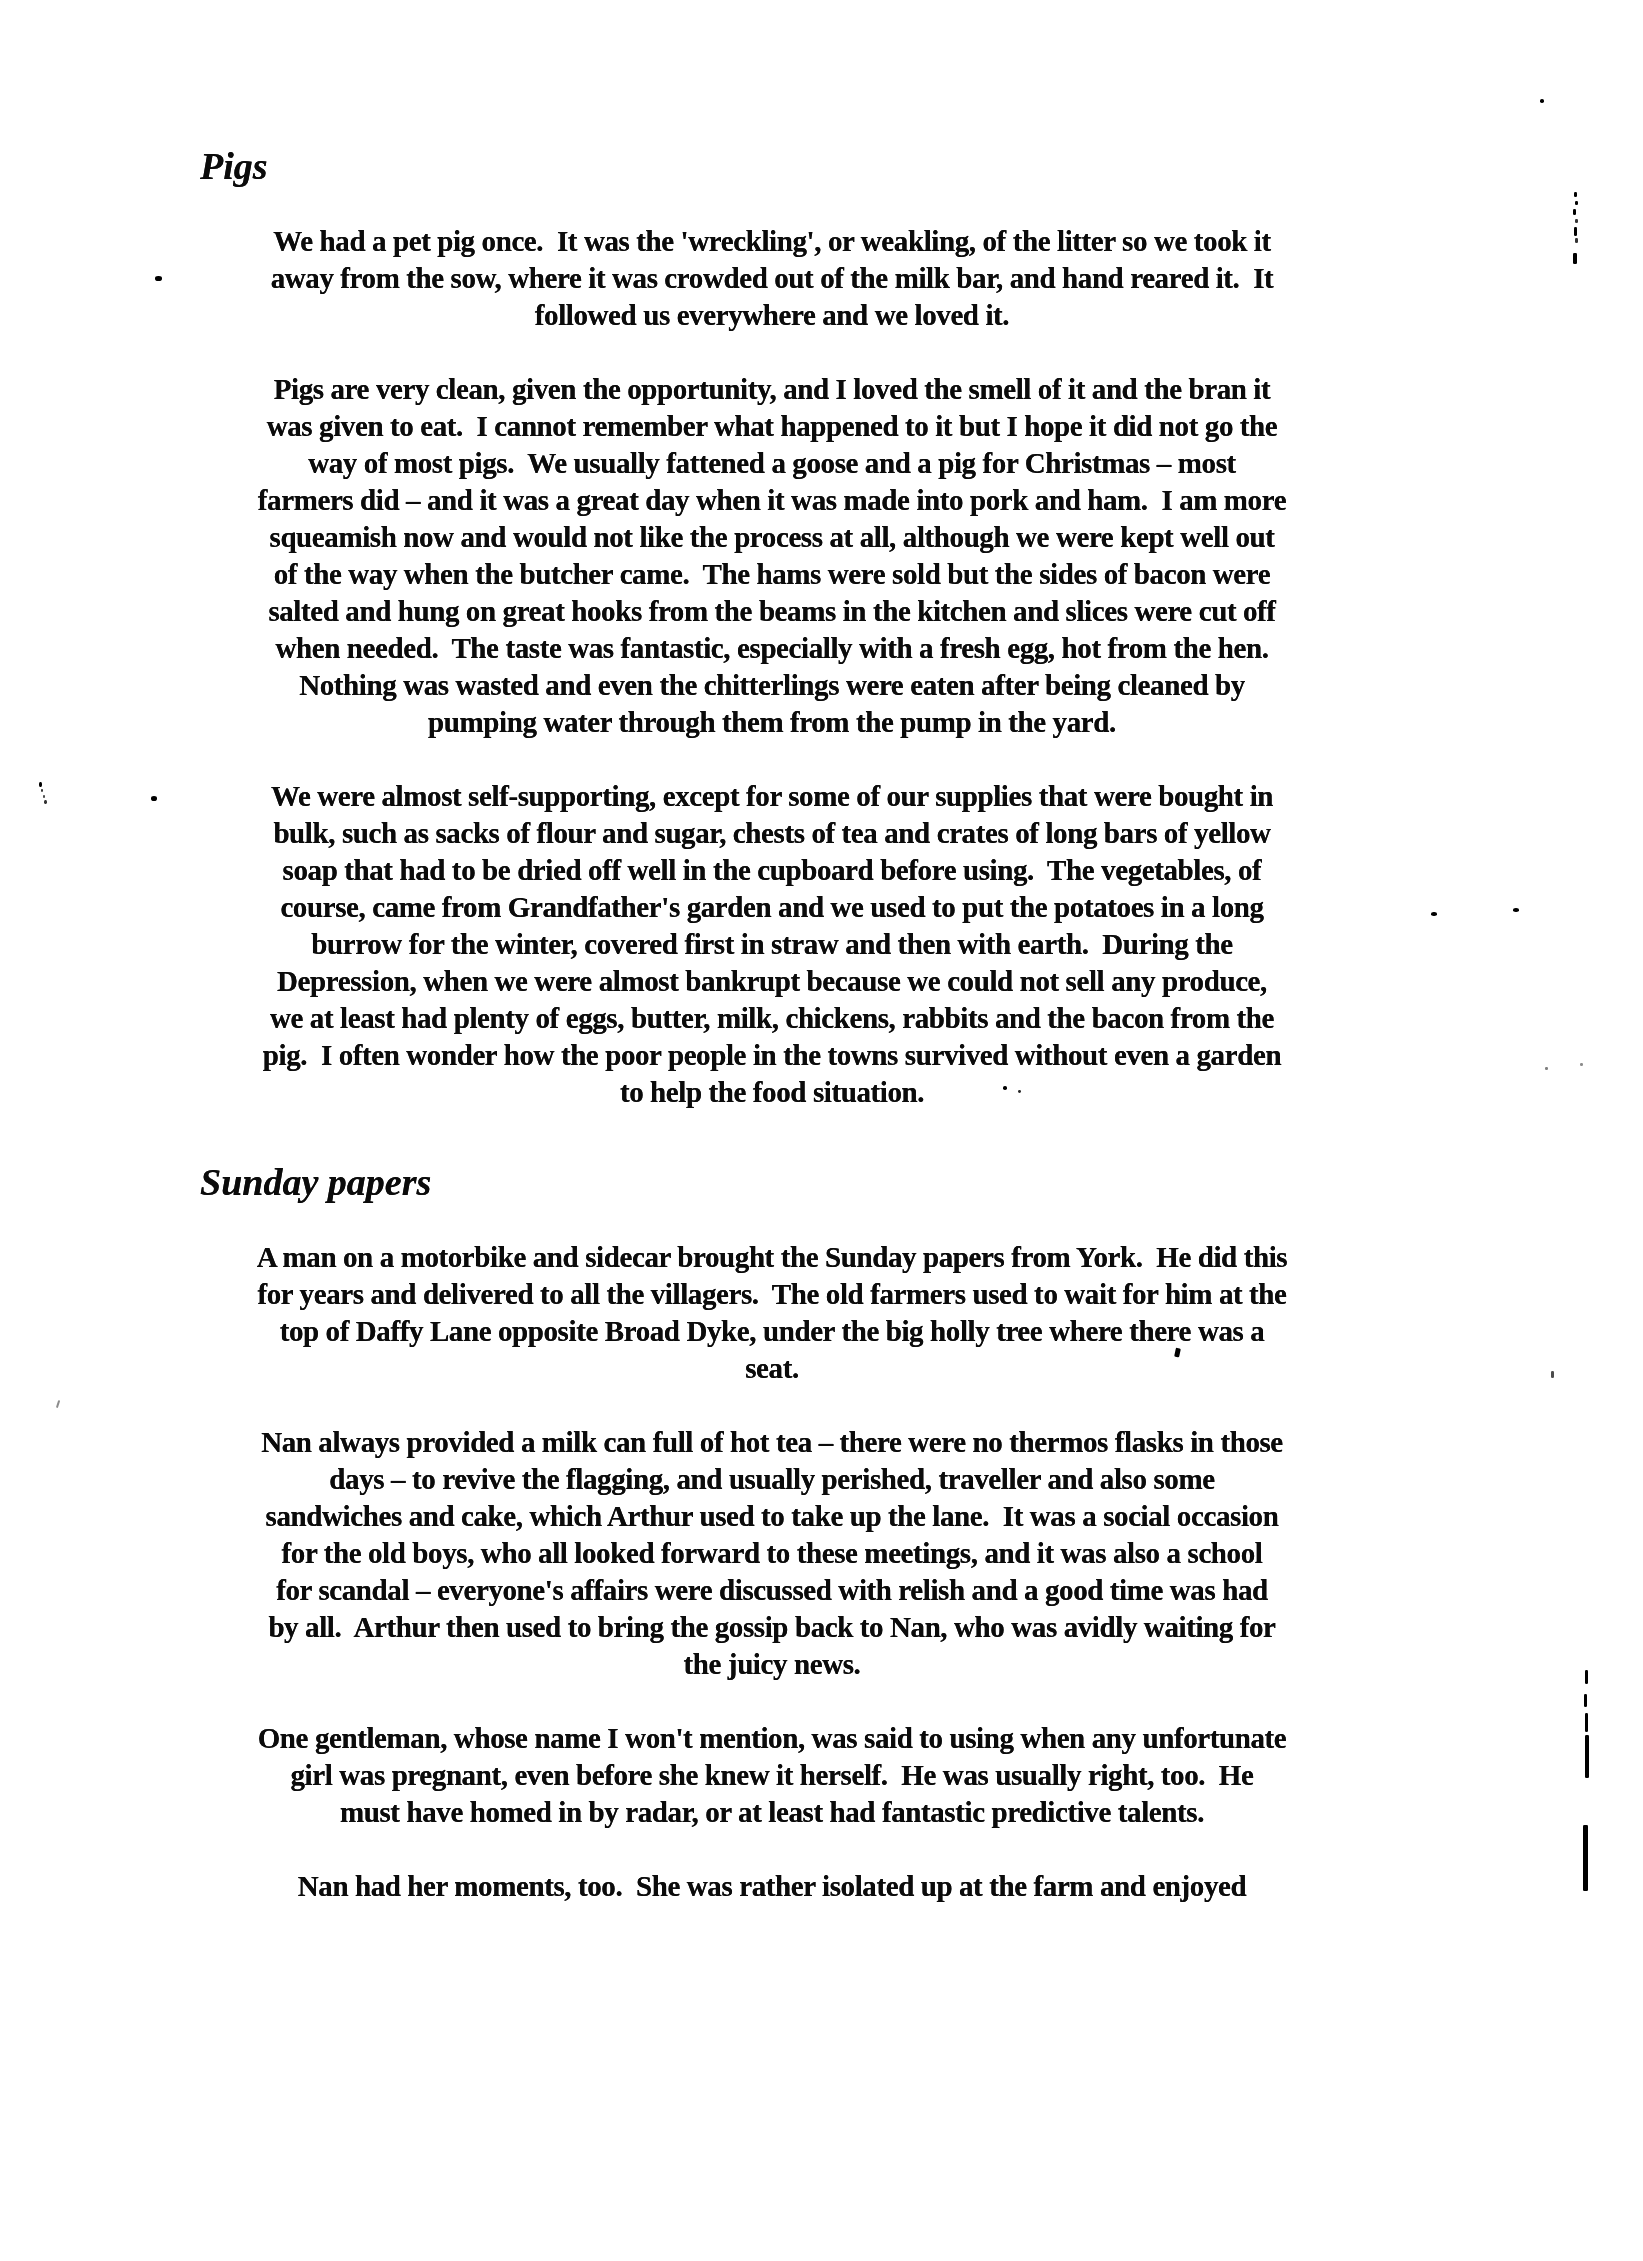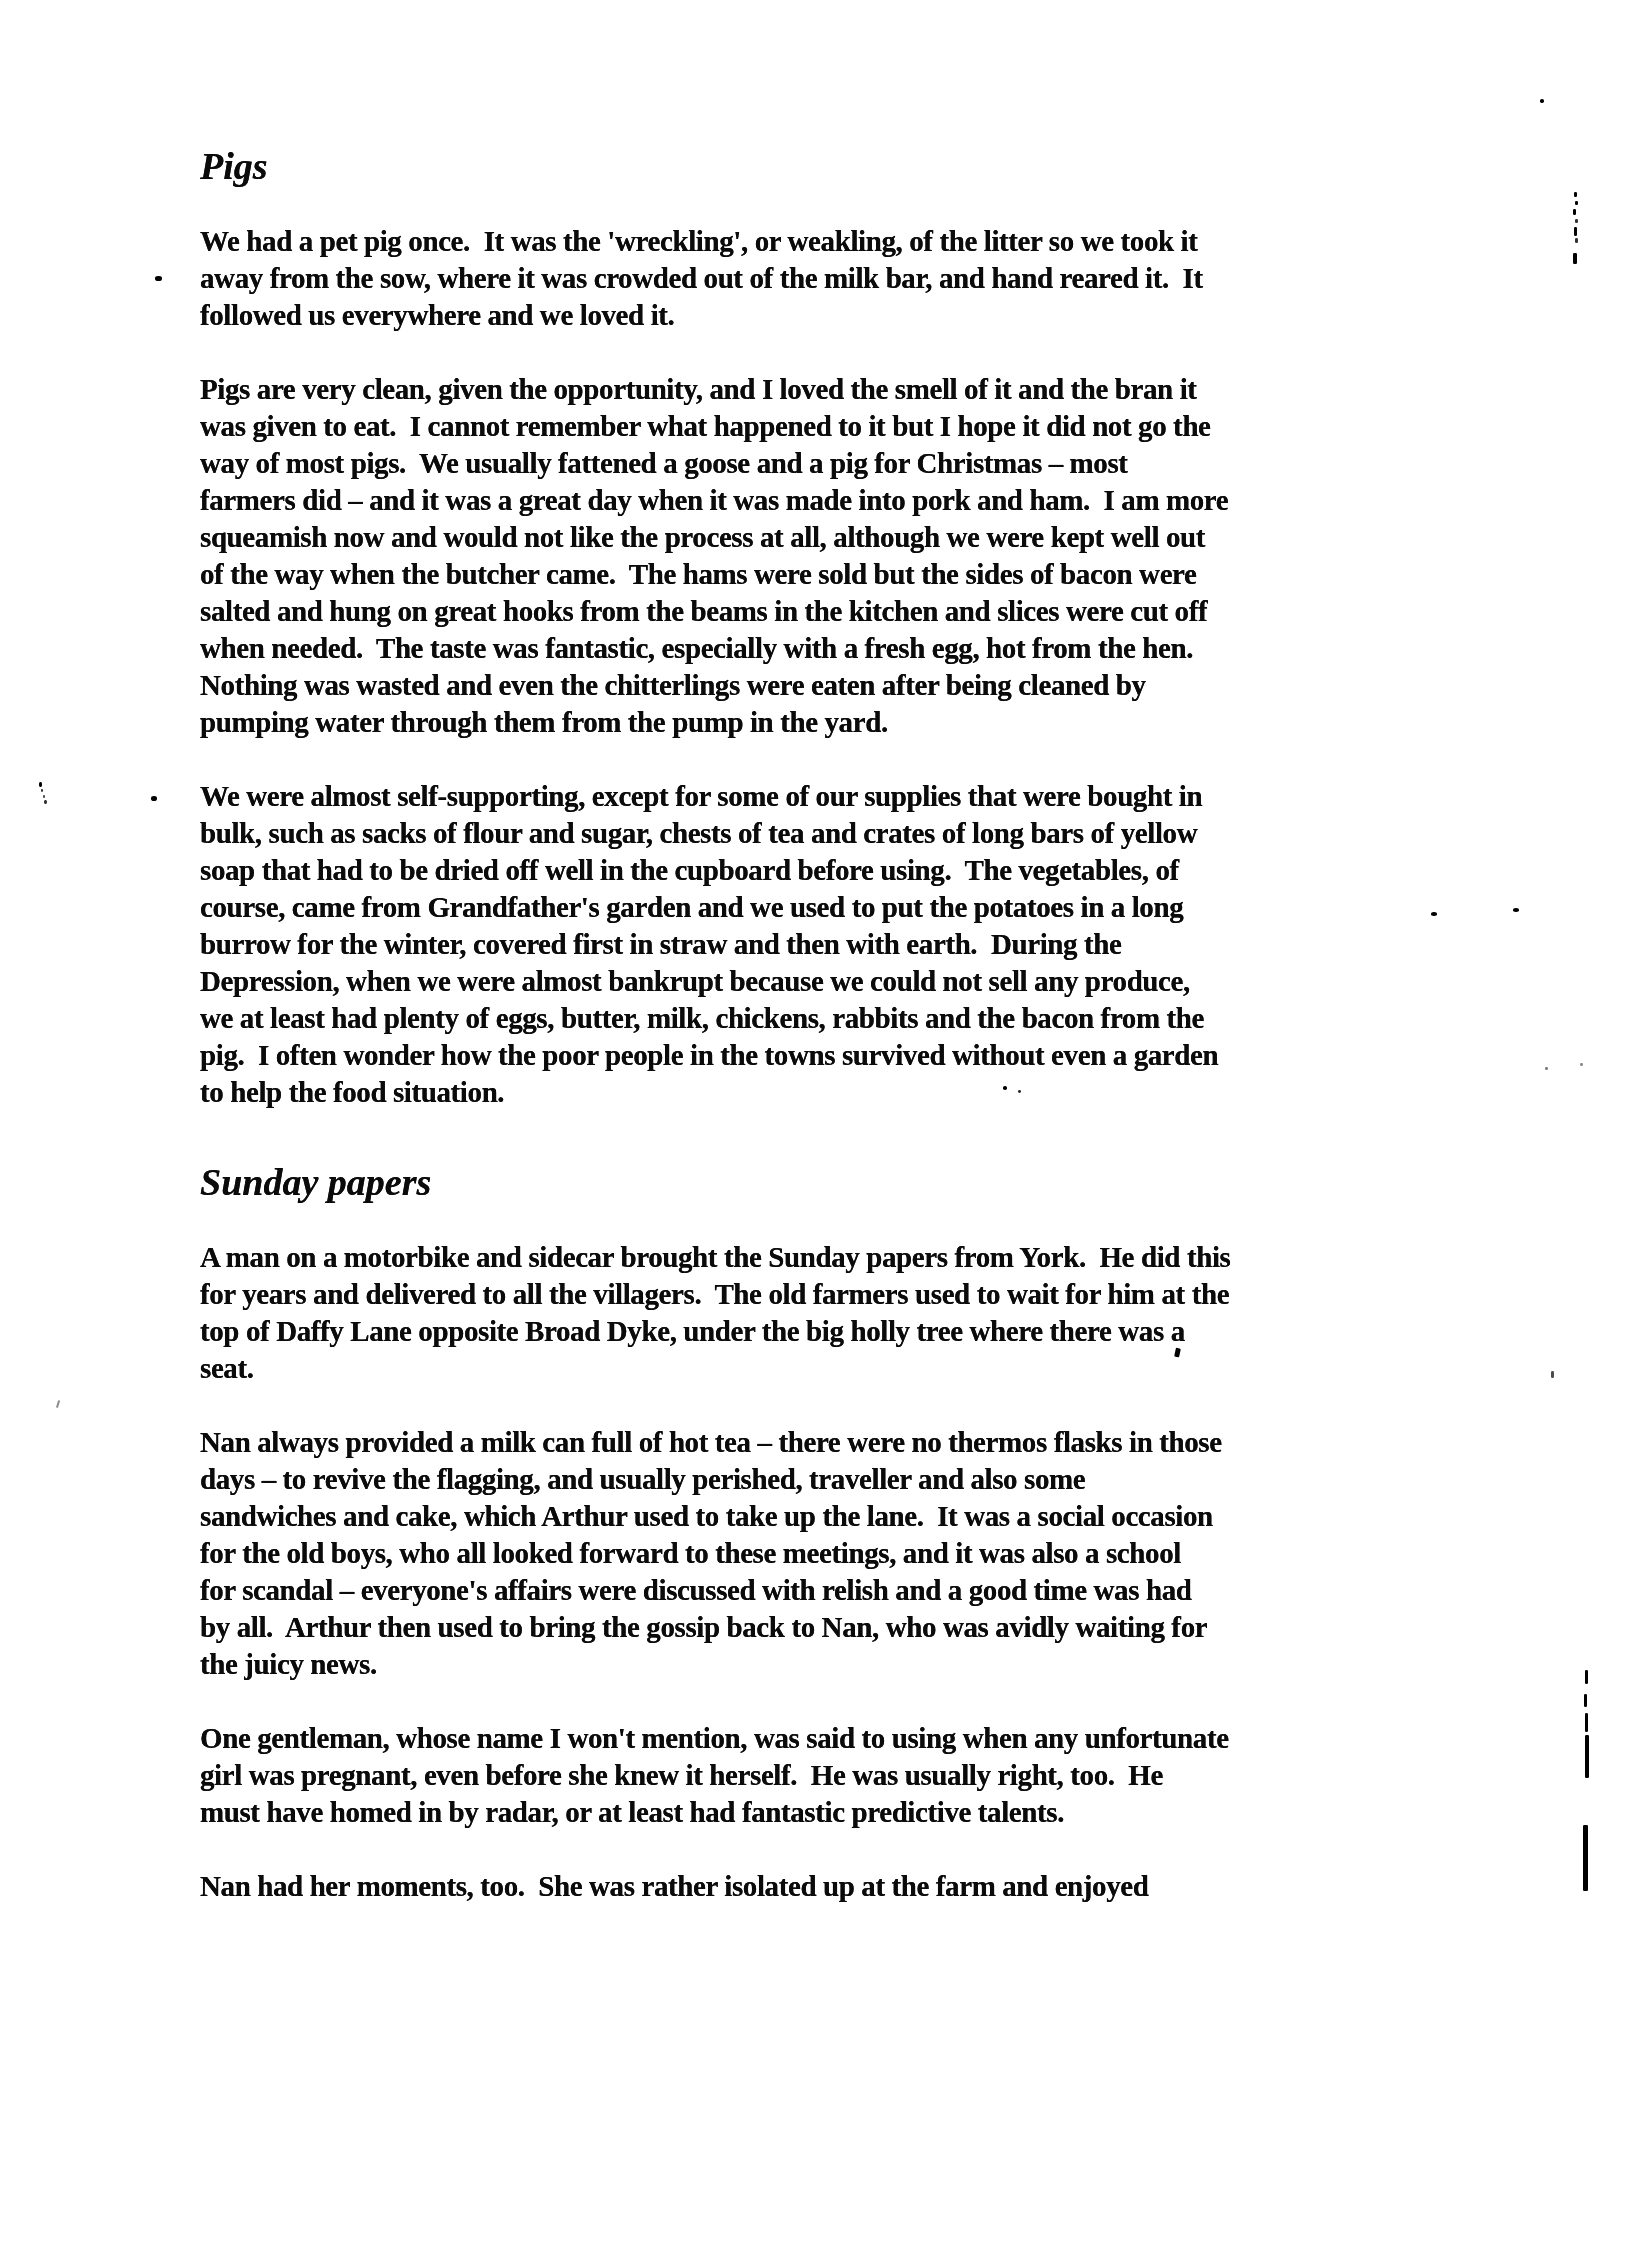--- a/index.html
+++ b/index.html
@@ -28,20 +28,21 @@
     line-height: 40px;
     font-style: italic;
     font-weight: bold;
     letter-spacing: 0;
     margin: 0 0 37px 0;
   }
   .text-block h1.second { margin-top: 51px; }
   .para {
     margin: 0 0 37px 0;
     white-space: pre-wrap;
+    text-align: center;
   }
   .para.gap-lg { }
   .page-number {
     position: absolute;
     left: 200px;
     top: 2102px;
     width: 1144px;
     text-align: center;
     font-size: 32px;
     line-height: 35px;

